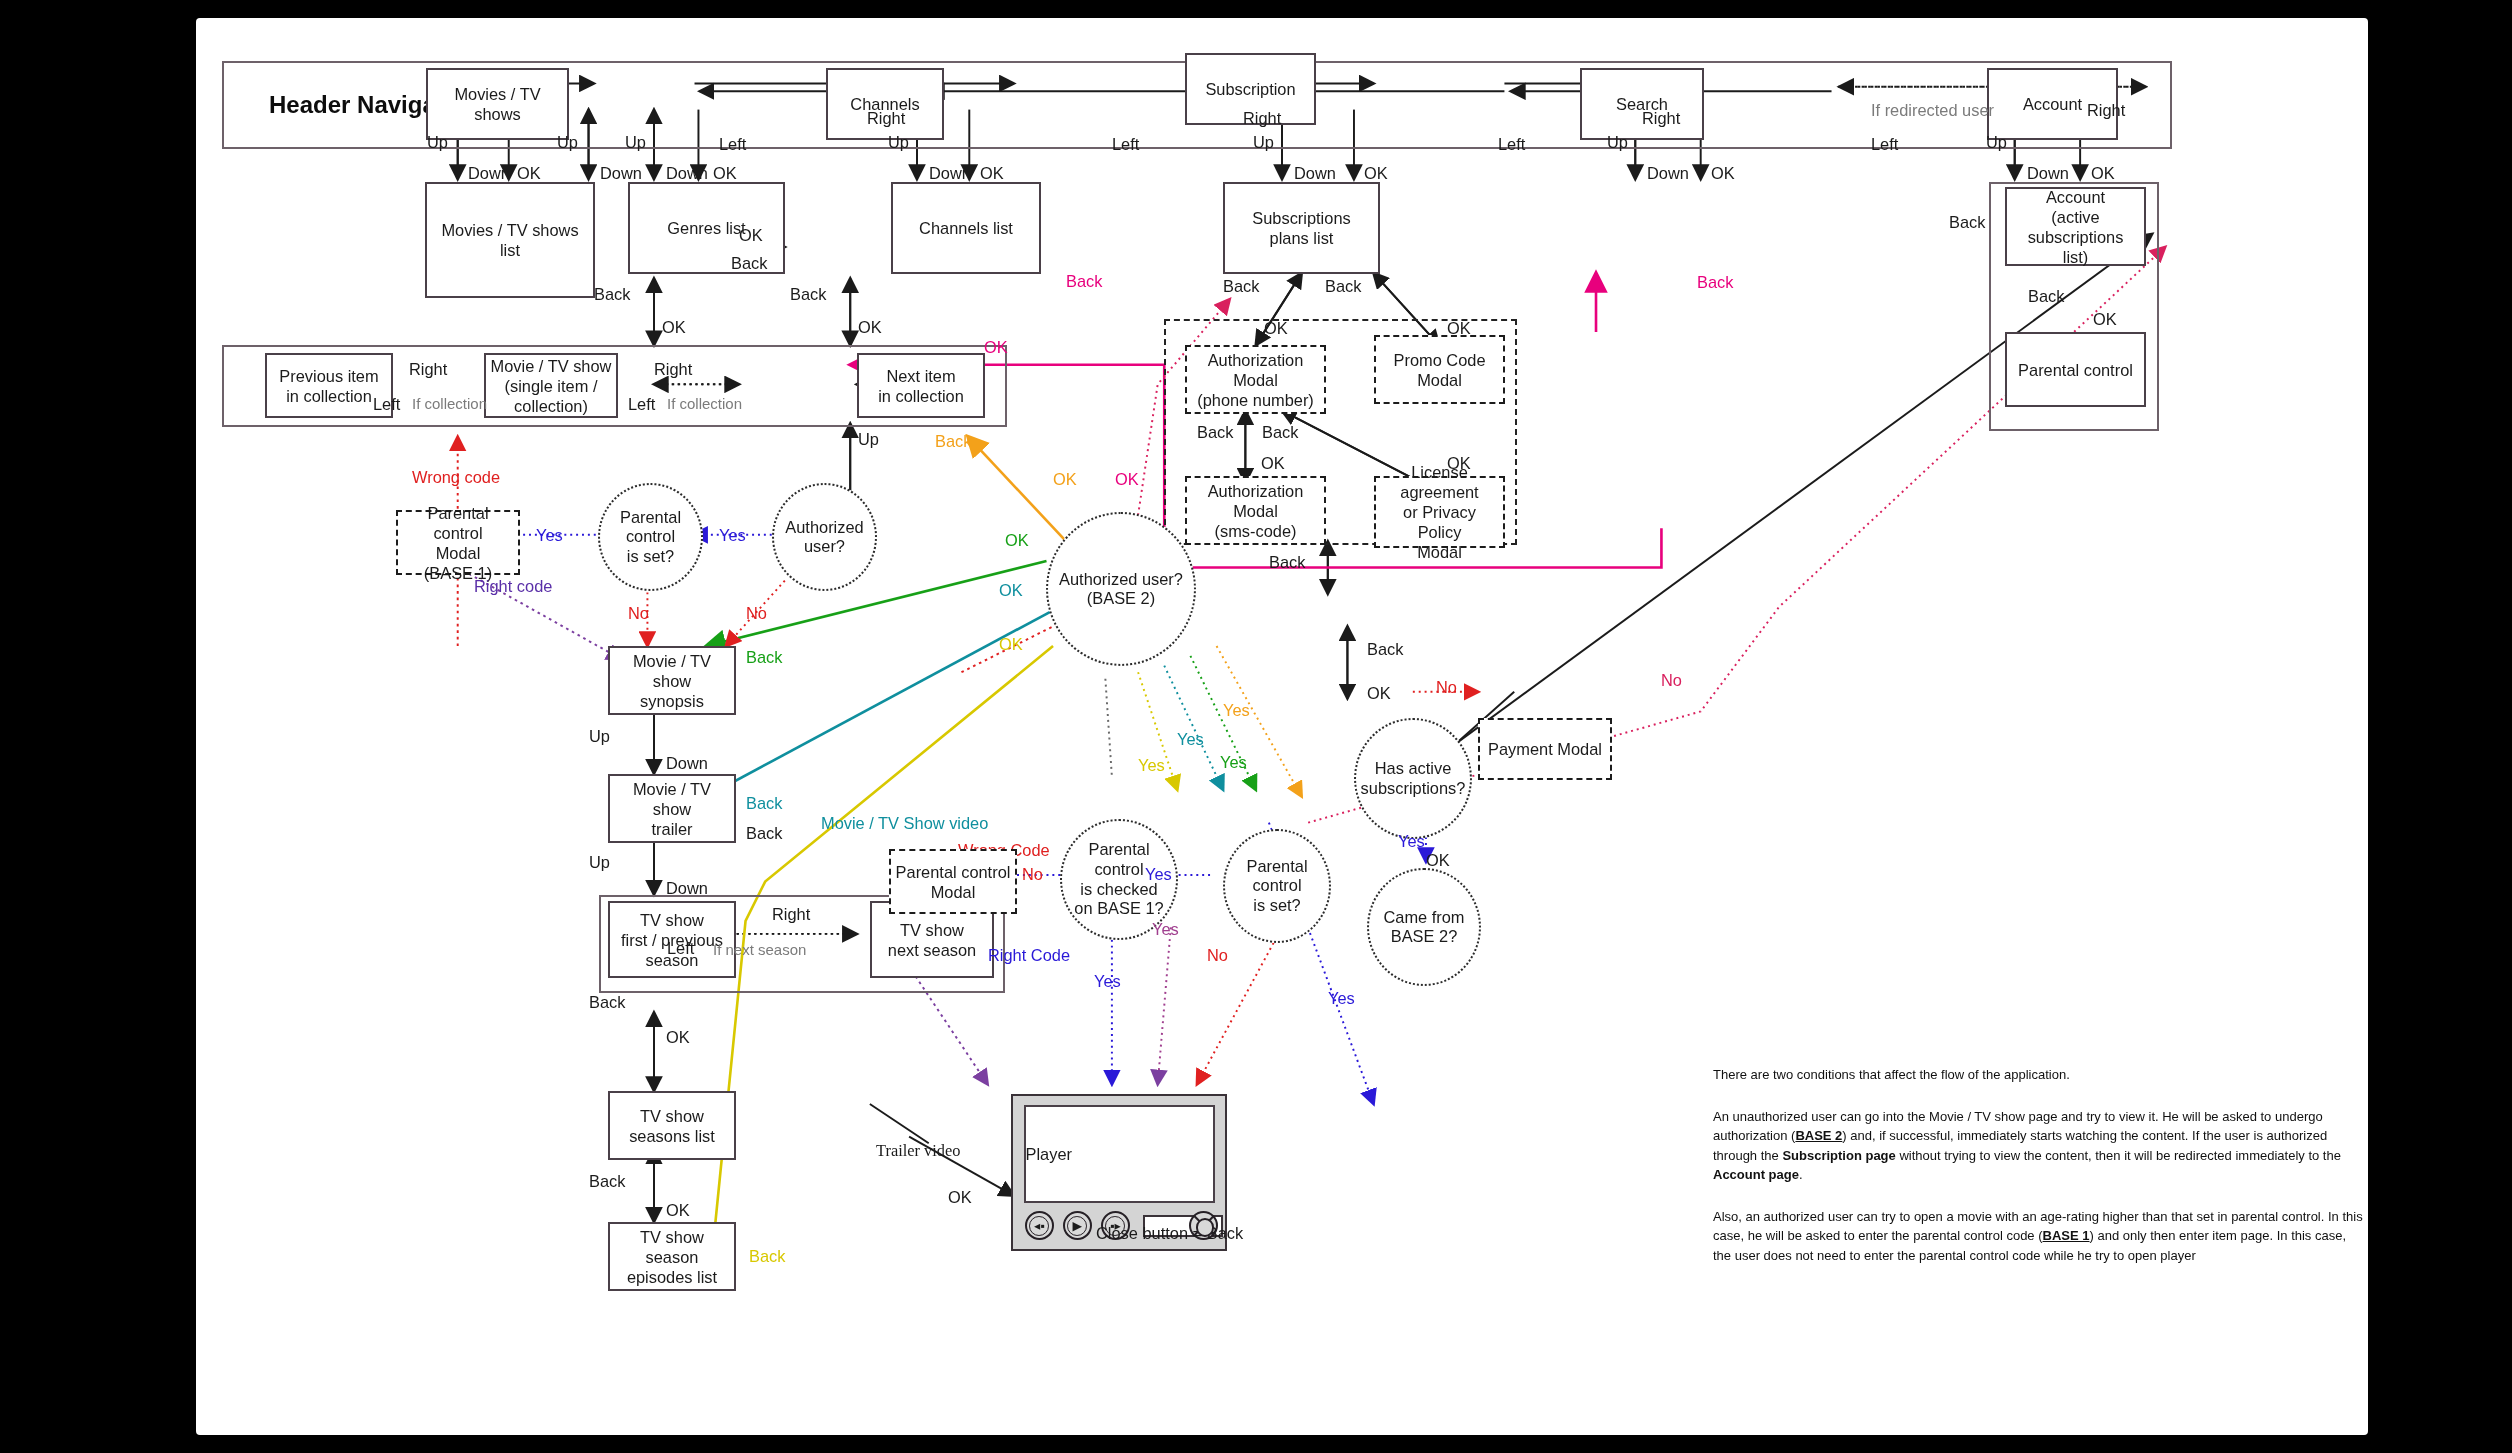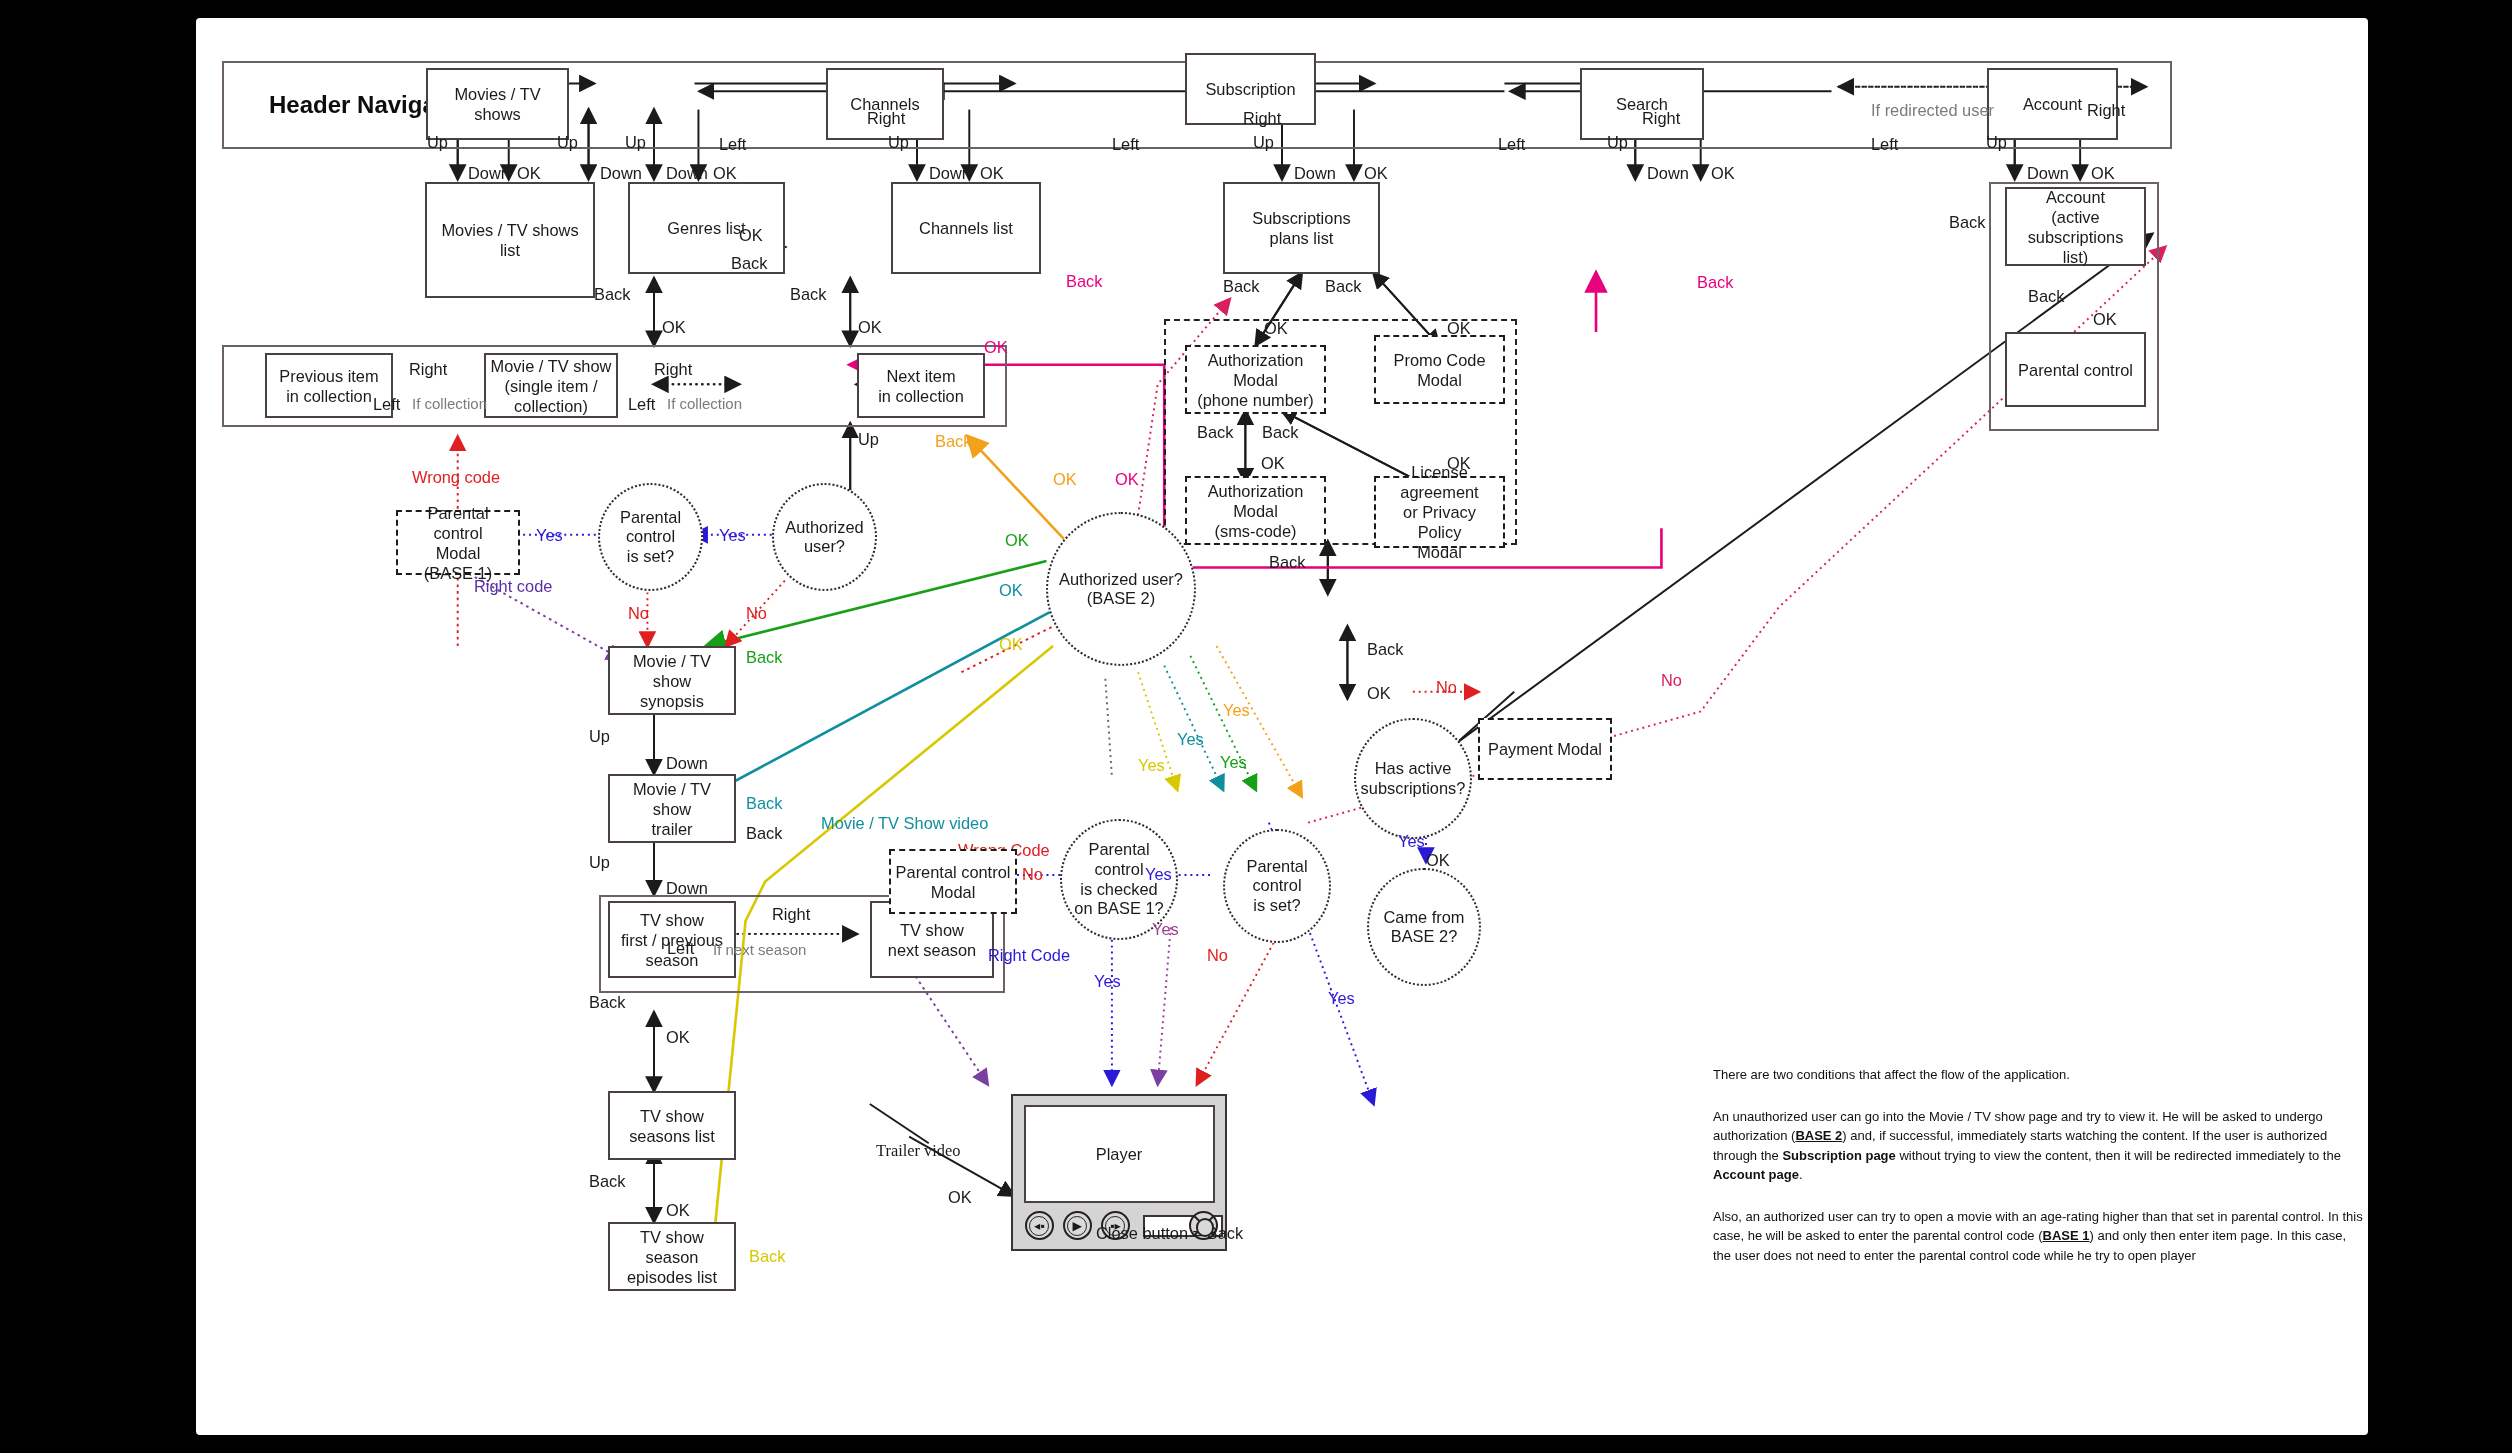--- a/index.html
+++ b/index.html
@@ -44,21 +44,21 @@
   .lbl.gray{color:#7b7b7b;}
   .hdrtitle{
     position:absolute;font-size:24px;font-weight:bold;color:#0d0d0d;white-space:nowrap;
   }
   .player{
     position:absolute;background:#d4d4d4;border:2px solid #3a3238;box-sizing:border-box;
   }
   .player .screen{
     position:absolute;left:10.5px;top:9.2px;right:10.5px;height:98px;background:#fff;
     border:2px solid #4a4048;box-sizing:border-box;display:flex;align-items:center;
-    justify-content:center;font-size:16.4px;color:#1b1b1b;
+    font-size:16.4px;color:#1b1b1b;
   }
   .ctrlrow{position:absolute;left:11.8px;top:115px;right:9.2px;height:31px;}
   .pbtn{
     position:absolute;width:29px;height:29px;border-radius:50%;
     border:2px solid #262026;background:#d9d9d9;box-sizing:border-box;
   }
   .pbtn:after{
     content:"";position:absolute;left:2.6px;top:2.6px;right:2.6px;bottom:2.6px;
     border:1.3px solid #262026;border-radius:50%;
   }

